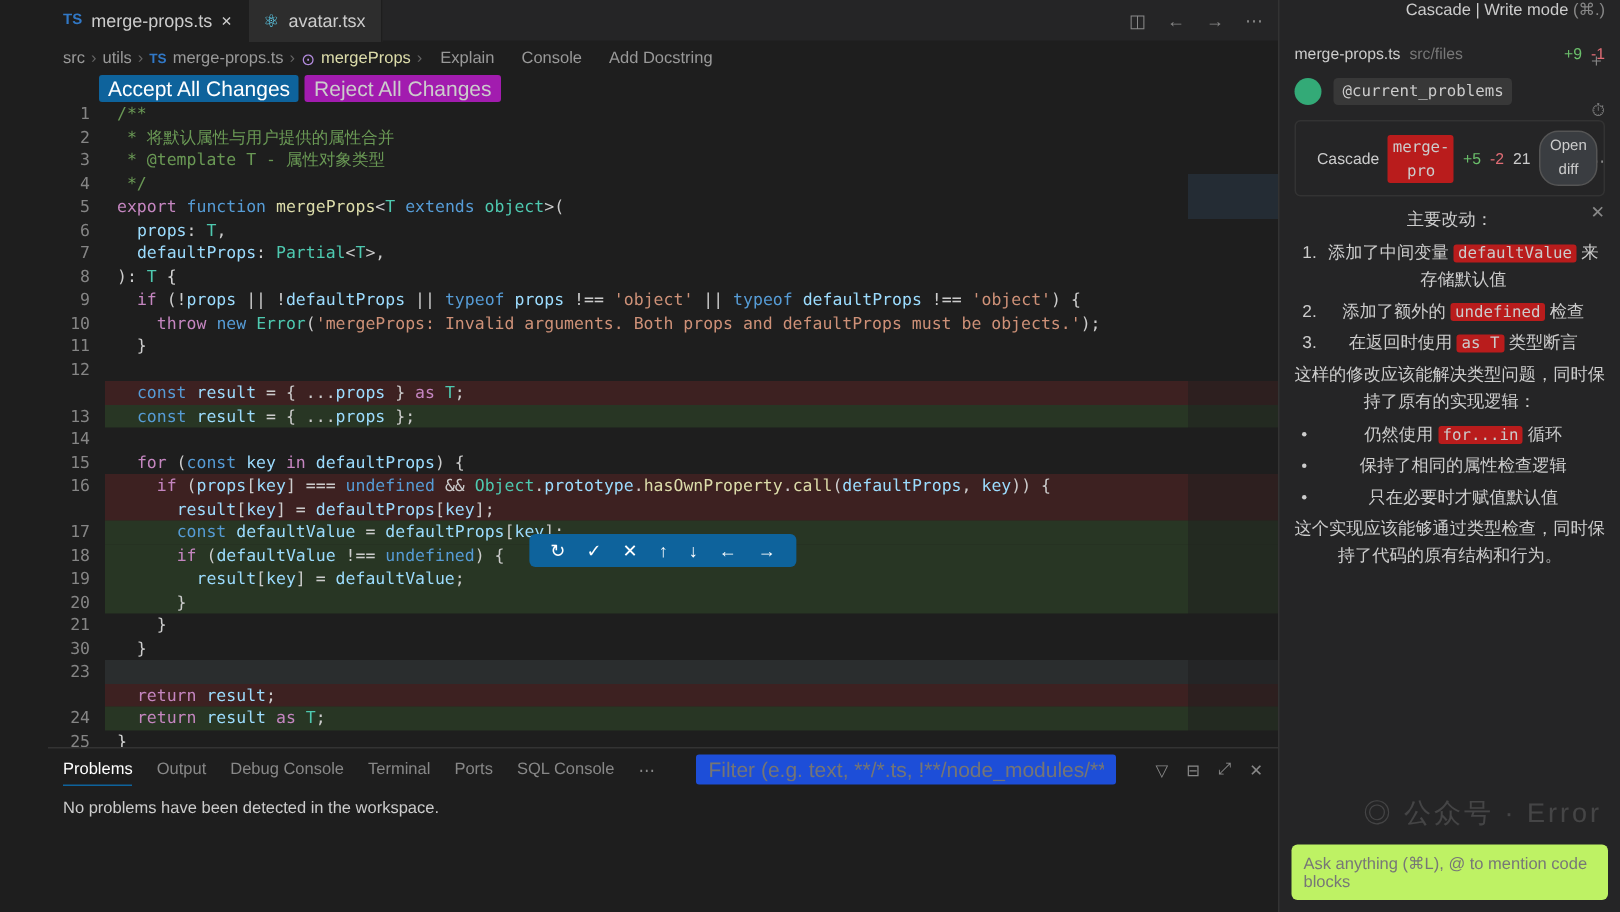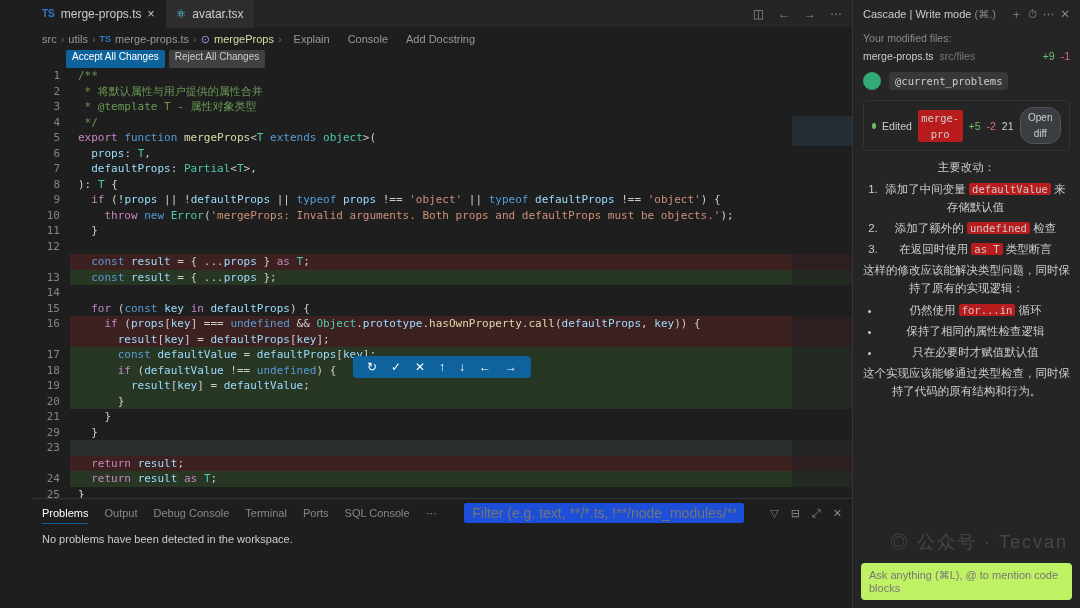--- a/index.html
+++ b/index.html
@@ -63,24 +63,24 @@
     .diff-actions {
       height: 18px;
       display: flex;
       gap: 4px;
       padding: 0 34px;
       font-size: 10px;
     }
     .diff-btn {
       padding: 1px 6px;
       border-radius: 2px;
-      font-size: 10px;
+      font-size: 14px;
     }
     .diff-btn.accept { background: #0e639c; color: #fff; }
-    .diff-btn.reject { background: #404040; color: #ccc; }
+    .diff-btn.reject { background: #a21caf; color: #ccc; }
     .editor-wrap {
       flex: 1;
       display: flex;
       position: relative;
       overflow: hidden;
     }
     .gutter {
       width: 38px;
       text-align: right;
       padding-right: 10px;
@@ -172,24 +172,25 @@
       width: 228px;
       background: #252526;
       border-left: 1px solid #333;
       display: flex;
       flex-direction: column;
       font-size: 11.5px;
     }
     .sidebar-header {
       height: 28px;
       display: flex;
-      align-items: center;
+      align-items: flex-end;
       padding: 0 10px;
       color: #ccc;
-      gap: 6px;
+      gap: 20px;
+      flex-direction: column;
     }
     .sidebar-header .title { flex: 1; font-size: 11px; }
     .sidebar-header .hicon { color: #888; cursor: pointer; }
     .sidebar-sub {
       padding: 4px 10px;
       color: #888;
       font-size: 10.5px;
     }
     .file-line {
       display: flex;
@@ -323,21 +324,21 @@
         <div style="height: 15.5px;">13</div>
         <div style="height: 15.5px;">14</div>
         <div style="height: 15.5px;">15</div>
         <div style="height: 15.5px;">16</div>
         <div style="height: 15.5px;"></div>
         <div style="height: 15.5px;">17</div>
         <div style="height: 15.5px;">18</div>
         <div style="height: 15.5px;">19</div>
         <div style="height: 15.5px;">20</div>
         <div style="height: 15.5px;">21</div>
-        <div style="height: 15.5px;">29</div>
+        <div style="height: 15.5px;">30</div>
         <div style="height: 15.5px;">23</div>
         <div style="height: 15.5px;"></div>
         <div style="height: 15.5px;">24</div>
         <div style="height: 15.5px;">25</div>
       </div>
     <div class="code" id="code"><div class="code-line "><span class="c">/**</span></div><div class="code-line "><span class="c"> * 将默认属性与用户提供的属性合并</span></div><div class="code-line "><span class="c"> * @template T - 属性对象类型</span></div><div class="code-line "><span class="c"> */</span></div><div class="code-line "><span class="k2">export</span> <span class="k">function</span> <span class="fn">mergeProps</span>&lt;<span class="t">T</span> <span class="k">extends</span> <span class="t">object</span>&gt;(</div><div class="code-line ">  <span class="v">props</span>: <span class="t">T</span>,</div><div class="code-line ">  <span class="v">defaultProps</span>: <span class="t">Partial</span>&lt;<span class="t">T</span>&gt;,</div><div class="code-line ">): <span class="t">T</span> <span class="p">{</span></div><div class="code-line ">  <span class="k2">if</span> (!<span class="v">props</span> || !<span class="v">defaultProps</span> || <span class="k">typeof</span> <span class="v">props</span> !== <span class="s">'object'</span> || <span class="k">typeof</span> <span class="v">defaultProps</span> !== <span class="s">'object'</span>) {</div><div class="code-line ">    <span class="k2">throw</span> <span class="k">new</span> <span class="t">Error</span>(<span class="s">'mergeProps: Invalid arguments. Both props and defaultProps must be objects.'</span>);</div><div class="code-line ">  }</div><div class="code-line "></div><div class="code-line removed">  <span class="k">const</span> <span class="v">result</span> = { ...<span class="v">props</span> } <span class="k2">as</span> <span class="t">T</span>;</div><div class="code-line added">  <span class="k">const</span> <span class="v">result</span> = { ...<span class="v">props</span> };</div><div class="code-line "></div><div class="code-line ">  <span class="k2">for</span> (<span class="k">const</span> <span class="v">key</span> <span class="k2">in</span> <span class="v">defaultProps</span>) {</div><div class="code-line removed">    <span class="k2">if</span> (<span class="v">props</span>[<span class="v">key</span>] === <span class="k">undefined</span> &amp;&amp; <span class="t">Object</span>.<span class="v">prototype</span>.<span class="fn">hasOwnProperty</span>.<span class="fn">call</span>(<span class="v">defaultProps</span>, <span class="v">key</span>)) {</div><div class="code-line removed">      <span class="v">result</span>[<span class="v">key</span>] = <span class="v">defaultProps</span>[<span class="v">key</span>];</div><div class="code-line added">      <span class="k">const</span> <span class="v">defaultValue</span> = <span class="v">defaultProps</span>[<span class="v">key</span>];</div><div class="code-line added">      <span class="k2">if</span> (<span class="v">defaultValue</span> !== <span class="k">undefined</span>) {</div><div class="code-line added">        <span class="v">result</span>[<span class="v">key</span>] = <span class="v">defaultValue</span>;</div><div class="code-line added">      }</div><div class="code-line ">    }</div><div class="code-line ">  }</div><div class="code-line current"></div><div class="code-line removed">  <span class="k2">return</span> <span class="v">result</span>;</div><div class="code-line added">  <span class="k2">return</span> <span class="v">result</span> <span class="k2">as</span> <span class="t">T</span>;</div><div class="code-line "><span class="p">}</span></div></div>
     <div class="minimap">
       <div class="minimap-thumb"></div>
     </div>
     <div class="float-toolbar">
@@ -375,39 +376,38 @@
 <div class="sidebar">
   <div class="sidebar-header">
     <span class="title">
       <span>Cascade | Write mode</span> <span style="color:#888">(⌘.)</span>
     </span>
     <span class="hicon">＋</span>
     <span class="hicon">⏱</span>
     <span class="hicon">⋯</span>
     <span class="hicon">✕</span>
   </div>
-  <div class="sidebar-sub">Your modified files:</div>
   <div class="file-line">
     <span>merge-props.ts</span>
     <span class="dir">src/files</span>
     <span class="file-stats">
       <span class="stat-add">+9</span>
       <span class="stat-del">-1</span>
     </span>
   </div>
 
   <div class="chat">
     <div class="bot-row">
       <div class="bot-avatar"></div>
       <span class="badge">@current_problems</span>
     </div>
 
     <div class="edit-card">
       <span class="dot-g"></span>
-      <span>Edited</span>
+      <span>Cascade</span>
       <span class="mono">merge-pro</span>
       <span class="stat-add">+5</span>
       <span class="stat-del">-2</span>
       <span>21</span>
       <span class="open-diff-btn">Open diff</span>
     </div>
 
     <div>主要改动：</div>
     <ol class="chat-list" id="main-changes">
         <li>添加了中间变量 <span class="mono">defaultValue</span> 来存储默认值</li>
@@ -422,14 +422,14 @@
         <li>只在必要时才赋值默认值</li>
       </ul>
 
     <div>这个实现应该能够通过类型检查，同时保持了代码的原有结构和行为。</div>
   </div>
 
   <div class="chat-input">Ask anything (⌘L), @ to mention code blocks</div>
 </div>
 
 <div class="watermark">
-  <span>◎ </span><span>公众号 · Tecvan</span>
+  <span>◎ </span><span>公众号 · Error</span>
 </div>
 
 </body></html>

